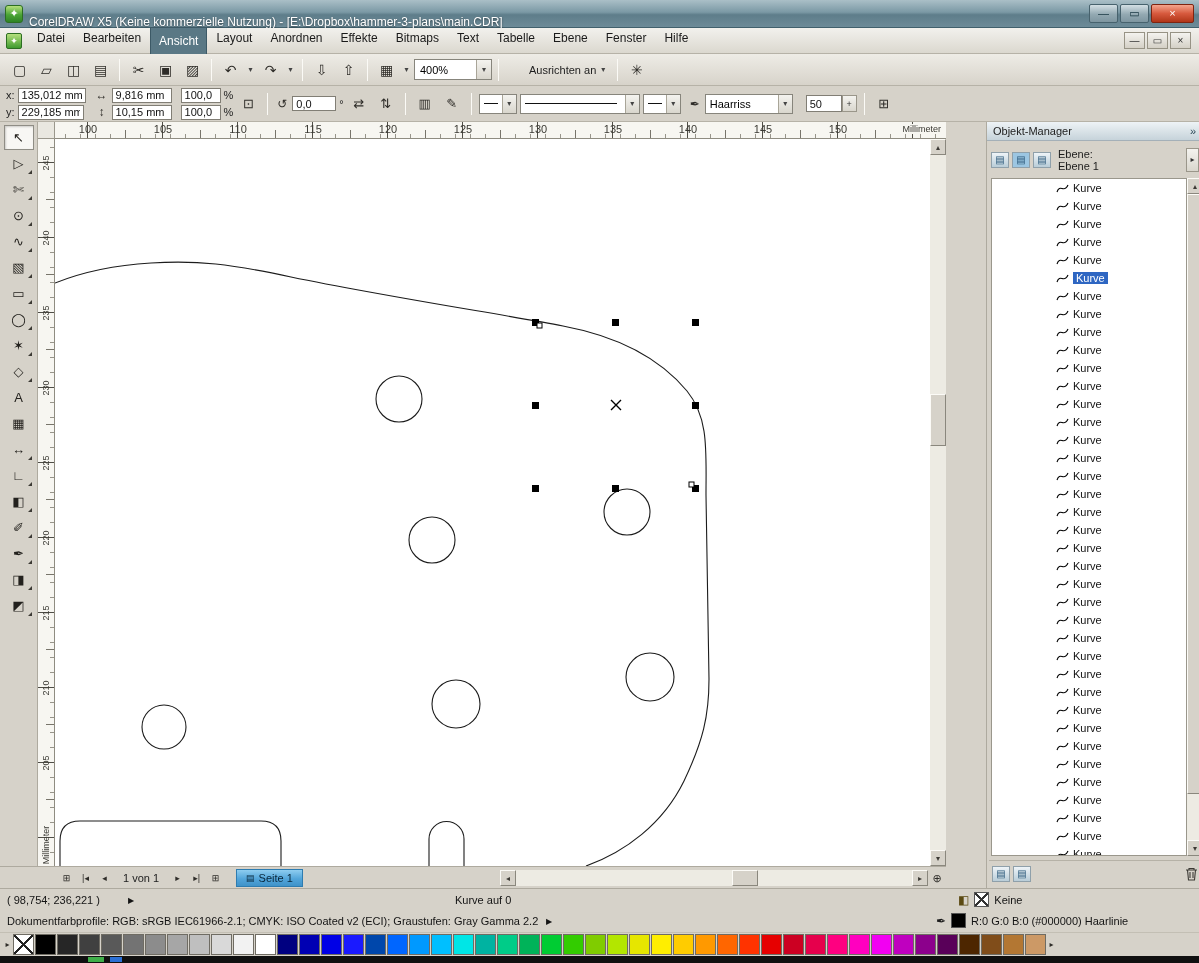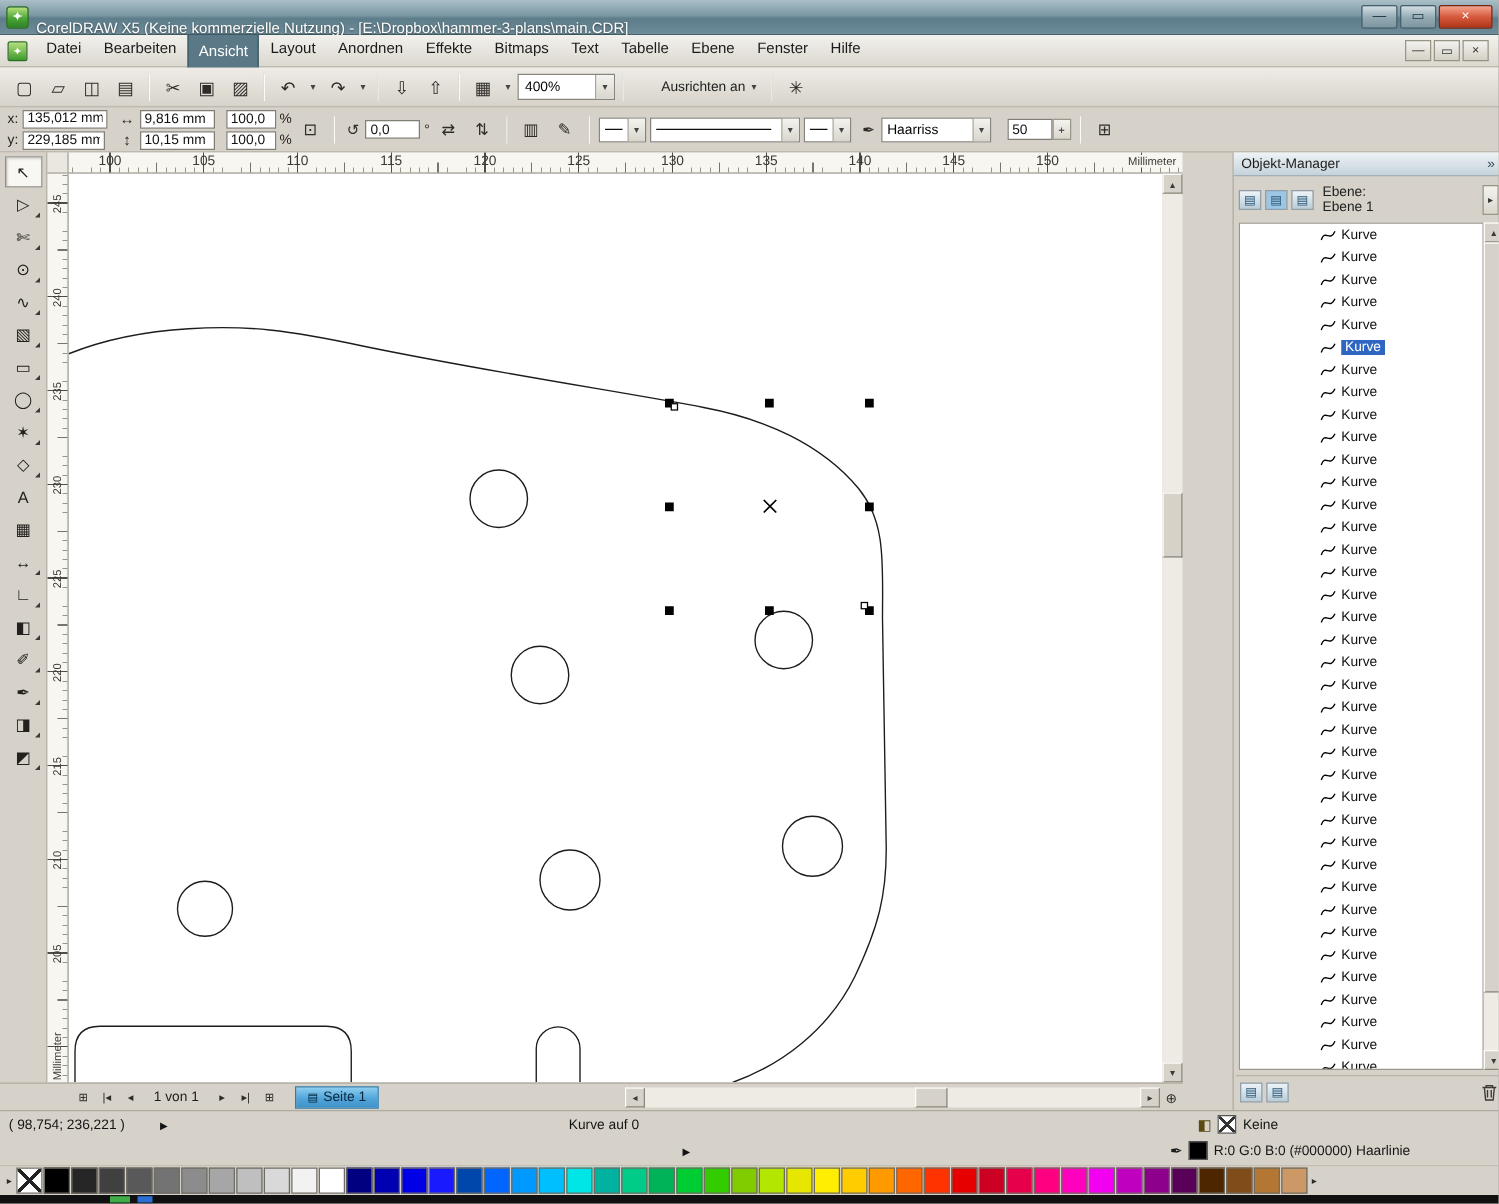--- a/index.html
+++ b/index.html
@@ -836,20 +836,21 @@
     <span class="coords-marker">▶</span>
     <span class="objinfo">Kurve auf 0</span>
     <span class="fillinfo">
       <span class="bucket-ico">◧</span>
       <span class="swatch-box none"></span>
       <span>Keine</span>
     </span>
   </div>
 
   <div class="status2">
+    <span class="profiles">Dokumentfarbprofile: RGB: sRGB IEC61966-2.1; CMYK: ISO Coated v2 (ECI); Graustufen: Gray Gamma 2.2</span>
     <span class="prof-marker">▶</span>
     <span class="outlineinfo">
       <span class="pen-ico">✒</span>
       <span class="swatch-box black"></span>
       <span>R:0 G:0 B:0 (#000000) Haarlinie</span>
     </span>
   </div>
 
   <div class="palette">
     <span class="pal-arrow">▸</span>

